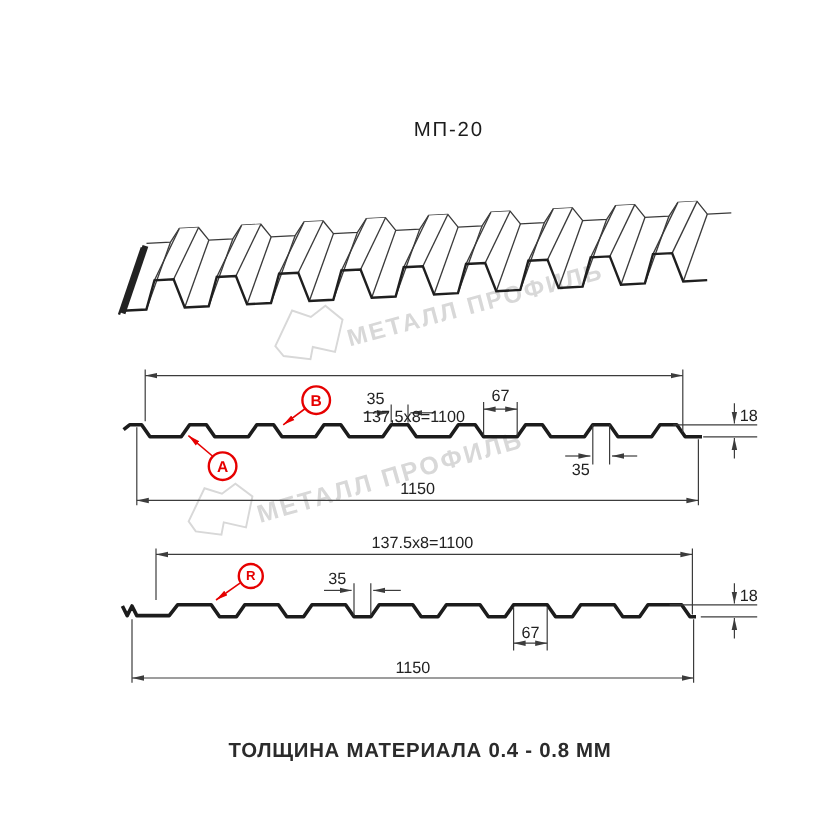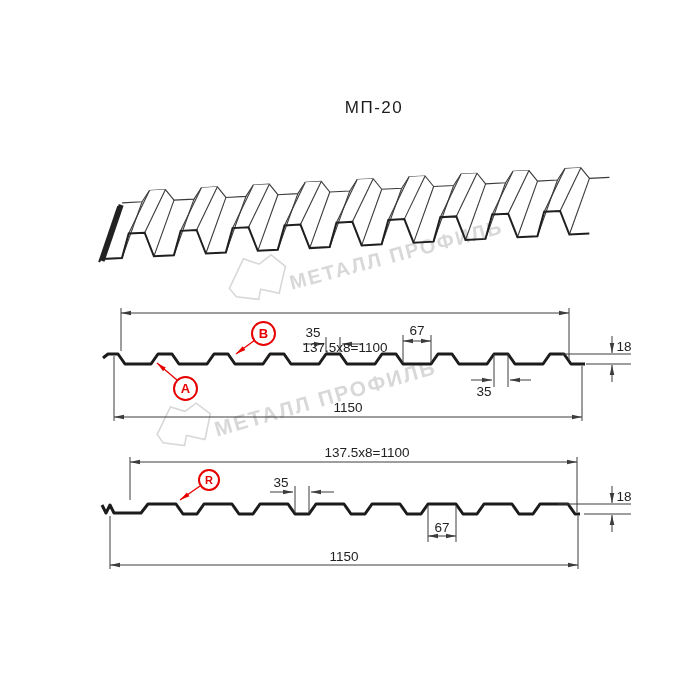--- a/index.html
+++ b/index.html
@@ -167,29 +167,30 @@
     </g>
   </svg>
 
   <div class="abs ctr dim layer-text" style="left:345px;top:303px;margin-top:44px;">137,5x8=1100</div>
   <div class="abs ctr dim layer-text" style="left:313px;top:332px;">35</div>
   <div class="abs ctr dim layer-text" style="left:417px;top:330px;">67</div>
   <div class="abs ctr dim layer-text" style="left:624px;top:346px;">18</div>
   <div class="abs ctr dim layer-text" style="left:484px;top:391px;">35</div>
   <div class="abs ctr dim layer-text" style="left:348px;top:407px;">1150</div>
 
-  <div class="abs ctr dim layer-text" style="left:367px;top:452px;">137.5x8=1100</div>
+  <div class="abs ctr dim layer-text" style="left:352px;top:452px;">137.5x8=1100</div>
   <div class="abs ctr dim layer-text" style="left:281px;top:482px;">35</div>
   <div class="abs ctr dim layer-text" style="left:442px;top:527px;">67</div>
   <div class="abs ctr dim layer-text" style="left:624px;top:496px;">18</div>
   <div class="abs ctr dim layer-text" style="left:344px;top:556px;">1150</div>
 
   <div class="red-badge badge-lg layer-text" style="left:173px;top:376px;">
     <span>A</span>
   </div>
   <div class="red-badge badge-lg layer-text" style="left:251px;top:321px;">
     <span>B</span>
   </div>
   <div class="red-badge badge-sm layer-text" style="left:198px;top:469px;">
     <span>R</span>
   </div>
 
+  <div class="abs ctr footer-note layer-text" style="left:350px;top:626px;">ТОЛЩИНА МАТЕРИАЛА 0.4 - 0.8 ММ</div>
 </div>
 
 </body></html>

